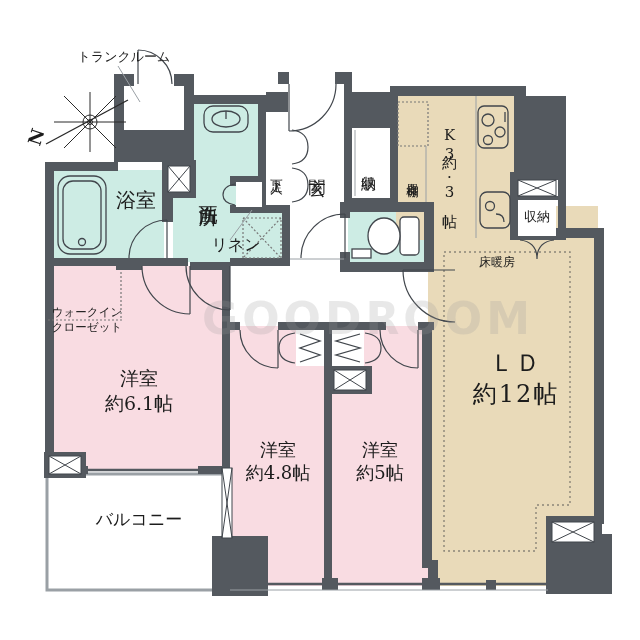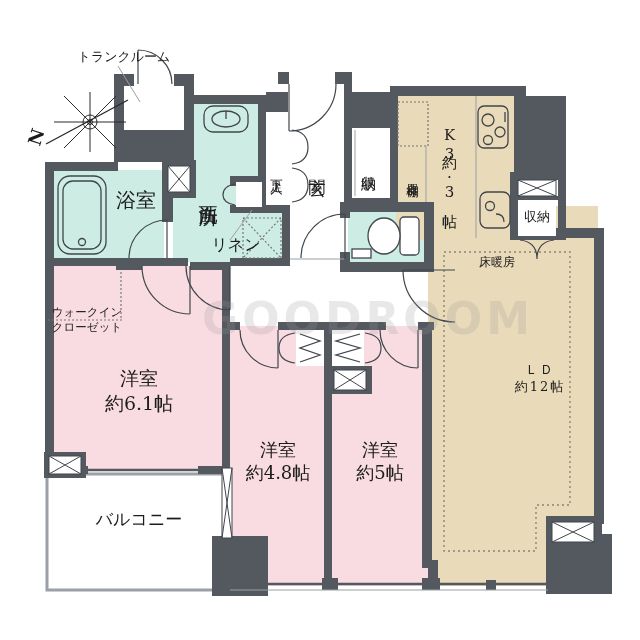--- a/index.html
+++ b/index.html
@@ -296,19 +296,19 @@
   <div>約6.1帖</div>
 </div>
 <div class="lbl" style="left:278px;top:461px;font-size:18px;">
   <div>洋室</div>
   <div>約4.8帖</div>
 </div>
 <div class="lbl" style="left:380px;top:461px;font-size:18px;">
   <div>洋室</div>
   <div>約5帖</div>
 </div>
-<div class="lbl" style="left:540px;top:379px;font-size:13px;letter-spacing:2px;">
+<div class="lbl" style="left:516px;top:379px;font-size:24px;letter-spacing:2px;">
   <div>ＬＤ</div>
   <div>約12帖</div>
 </div>
 <div class="lbl" style="left:139px;top:519px;font-size:17px;">バルコニー</div>
 
 </div>
 
 </body></html>

